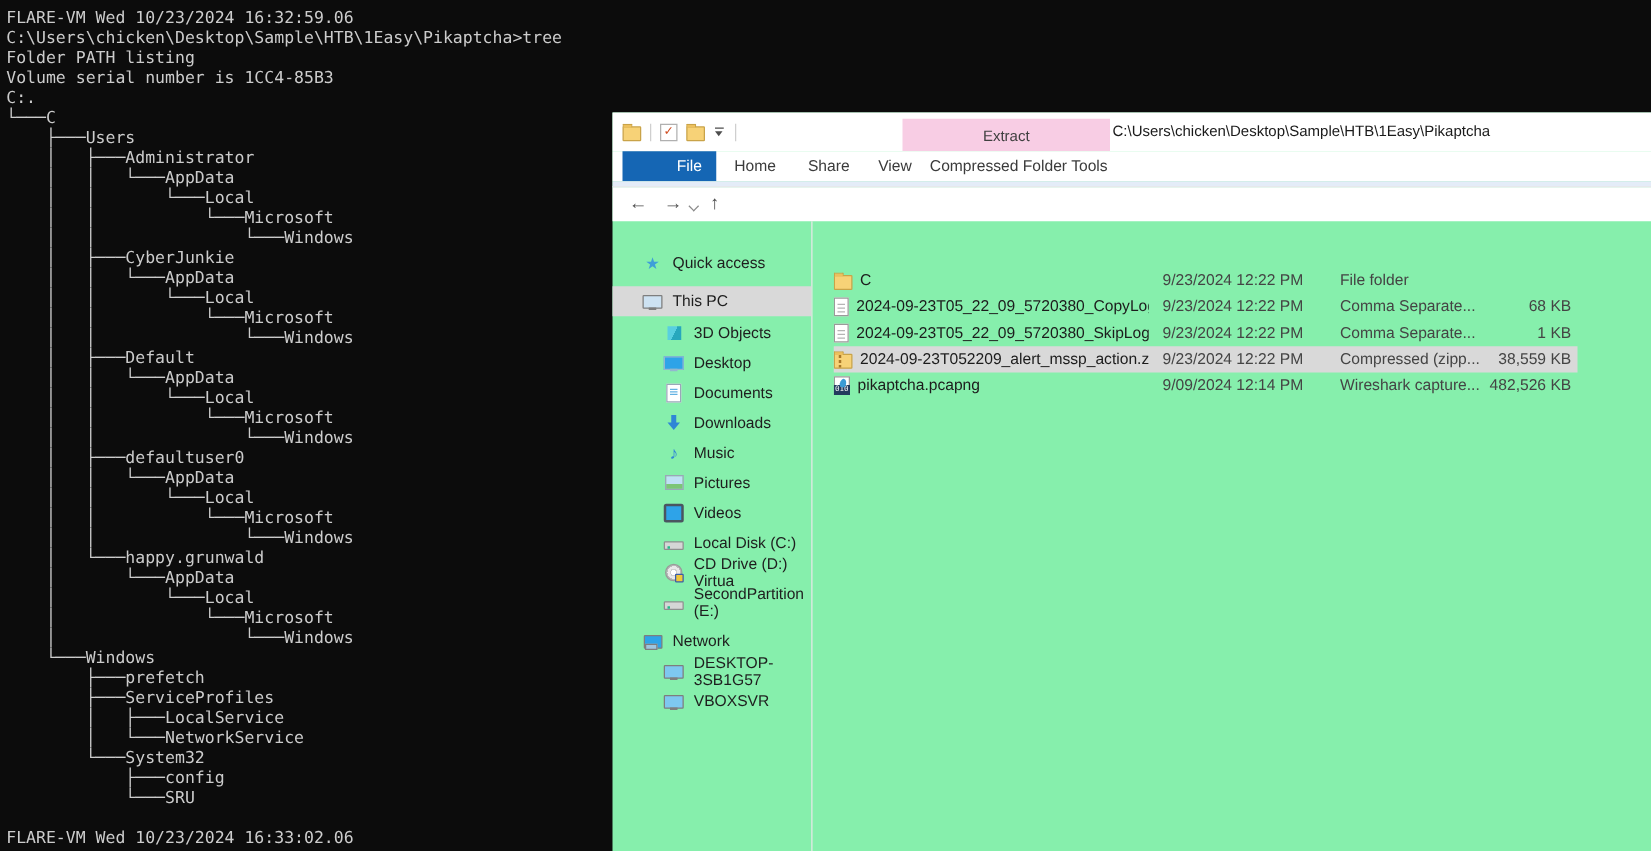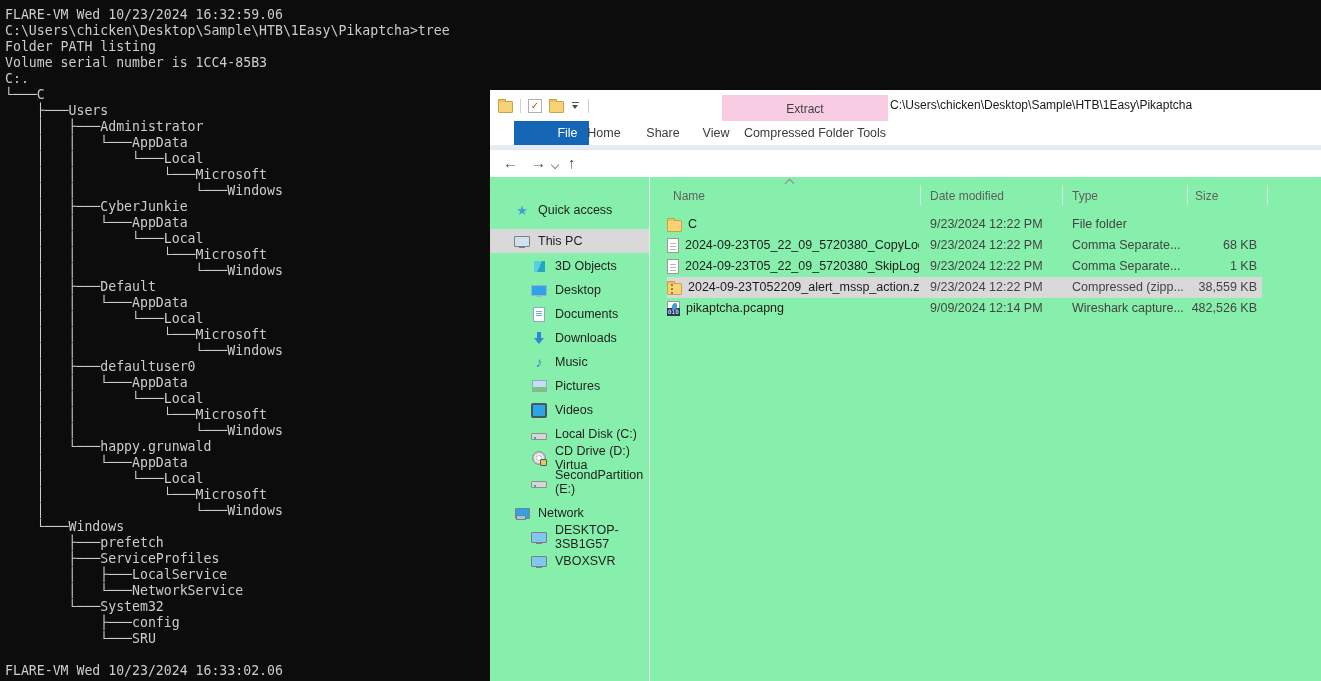--- a/index.html
+++ b/index.html
@@ -22,21 +22,21 @@
   .qat-sep { width:1px; height:14px; background:#cfcfcf; }
   .win-title { position:absolute; left:400px; top:0; height:31px; line-height:31px;
                font-size:12px; color:#1a1a1a; white-space:nowrap; }
   .extract-block { position:absolute; left:232px; top:5px; width:166px; height:26px;
                    background:#f8cde4; text-align:center; line-height:28px; font-size:12px; color:#3f3f3f; }
 
   
   .tabrow { position:absolute; left:0; top:31px; right:0; height:24px; background:#fff; }
   .tab { position:absolute; top:0; height:24px; line-height:24px; text-align:center;
          font-size:12.5px; color:#3b3b3b; cursor:default; }
-  .tab-file  { left:24px;  width:75px; background:#1566b4; color:#fff;padding-left:32px; }
+  .tab-file  { left:8px;  width:75px; background:#1566b4; color:#fff;padding-left:32px; }
   .tab-home  { left:85px;  width:58px; }
   .tab-share { left:145px; width:56px; }
   .tab-view  { left:203px; width:46px; }
   .tab-cft   { left:251px; width:148px; }
   .ribbon-strip { position:absolute; left:0; top:55px; right:0; height:5px;
                   background:#e4ecf8; border-bottom:1px solid #e6e6e6; }
 
   
   .navbar { position:absolute; left:0; top:60px; right:0; height:27px; background:#fff; }
   .nav-btn { position:absolute; top:0; height:27px; line-height:26px; font-size:15px; color:#4d4d4d; }
@@ -263,31 +263,20 @@
     <div class="side-item child" style="top:435px">
       <span class="si i-pc i-netpc"></span>
       <span>DESKTOP-3SB1G57</span>
     </div>
     <div class="side-item child" style="top:459px">
       <span class="si i-pc i-netpc"></span>
       <span>VBOXSVR</span>
     </div>
 
     <div class="filearea">
-      <div class="fheader">
-        <span class="sort-caret"></span>
-        <span class="fh fh-name">Name</span>
-        <span class="fh fh-date">Date modified</span>
-        <span class="fh fh-type">Type</span>
-        <span class="fh fh-size">Size</span>
-        <span class="tick tick1"></span>
-        <span class="tick tick2"></span>
-        <span class="tick tick3"></span>
-        <span class="tick tick4"></span>
-      </div>
 
       <div class="frow" style="top:37px">
         <span class="fc fc-name">
             <span class="i-folder"></span>
             <span>C</span>
           </span>
         <span class="fc fc-date">9/23/2024 12:22 PM</span>
         <span class="fc fc-type">File folder</span>
         <span class="fc fc-size"></span>
       </div>

